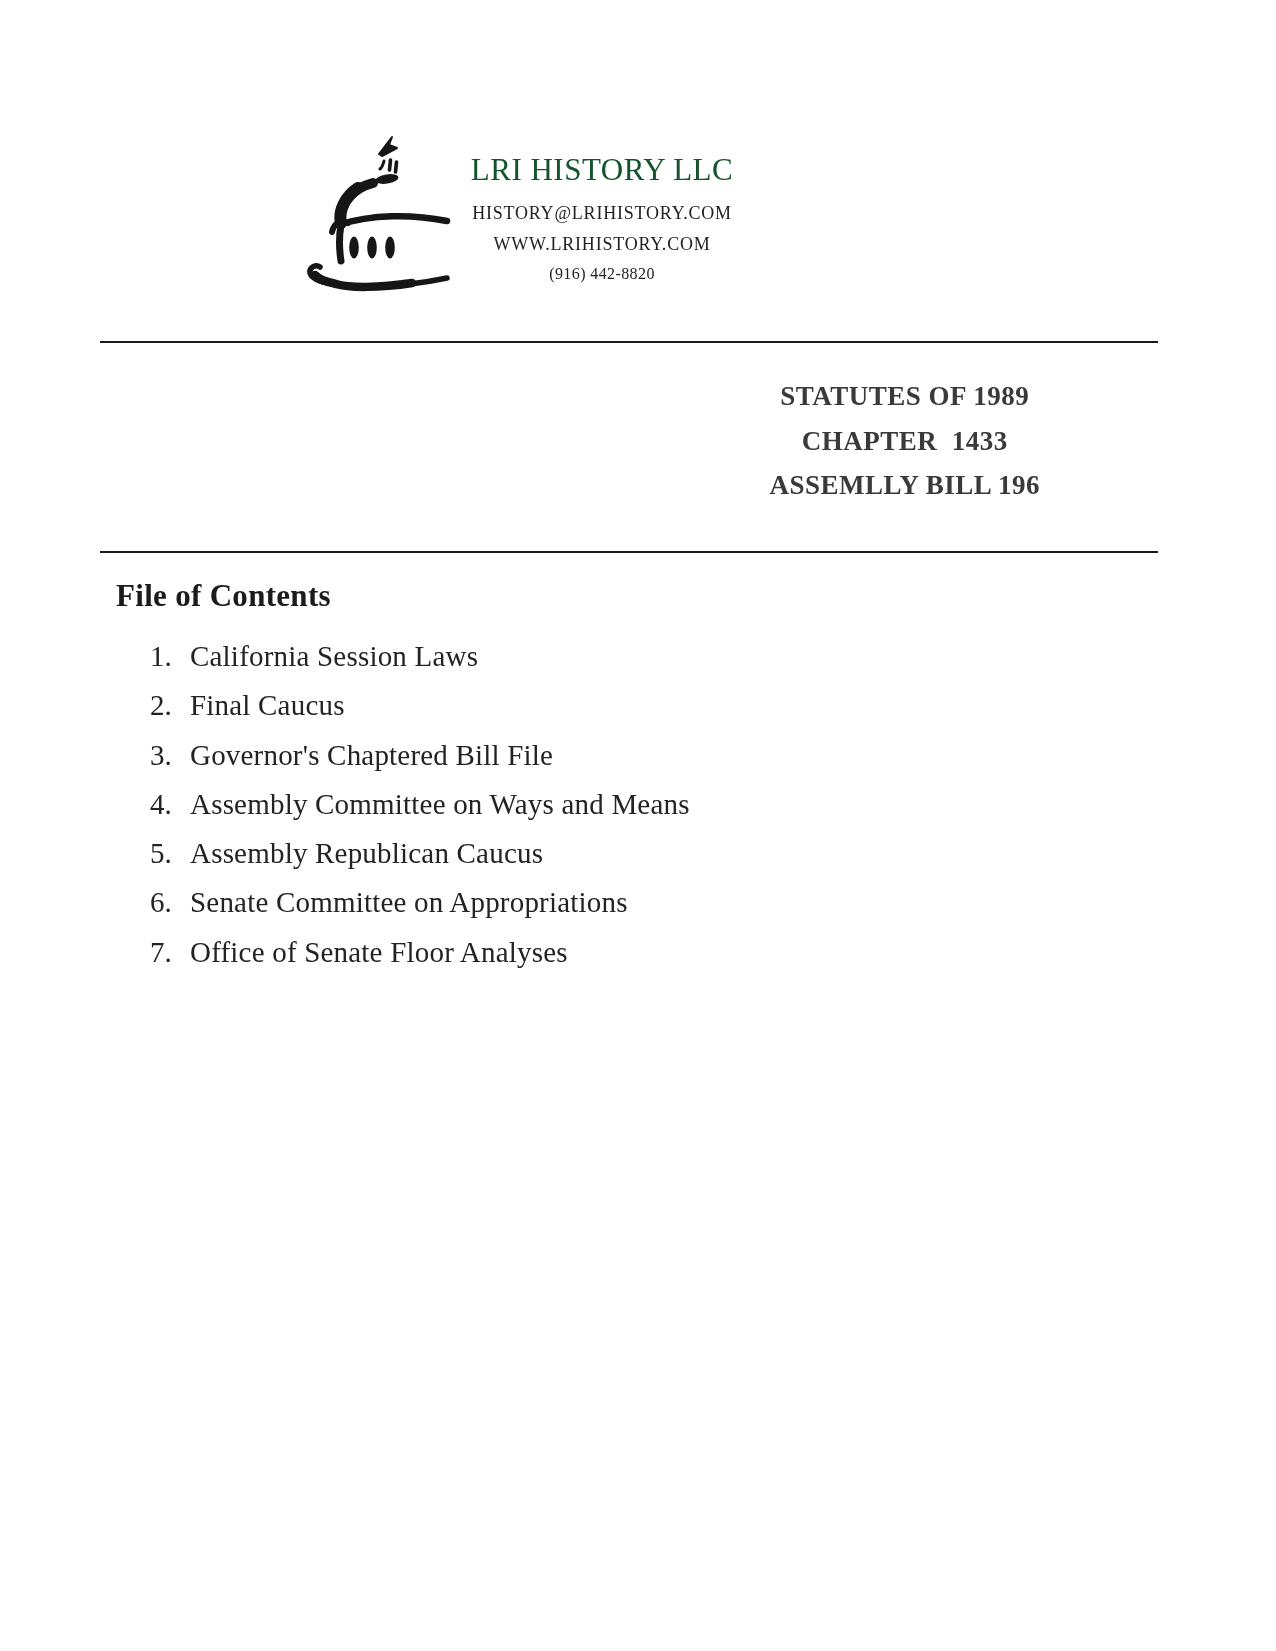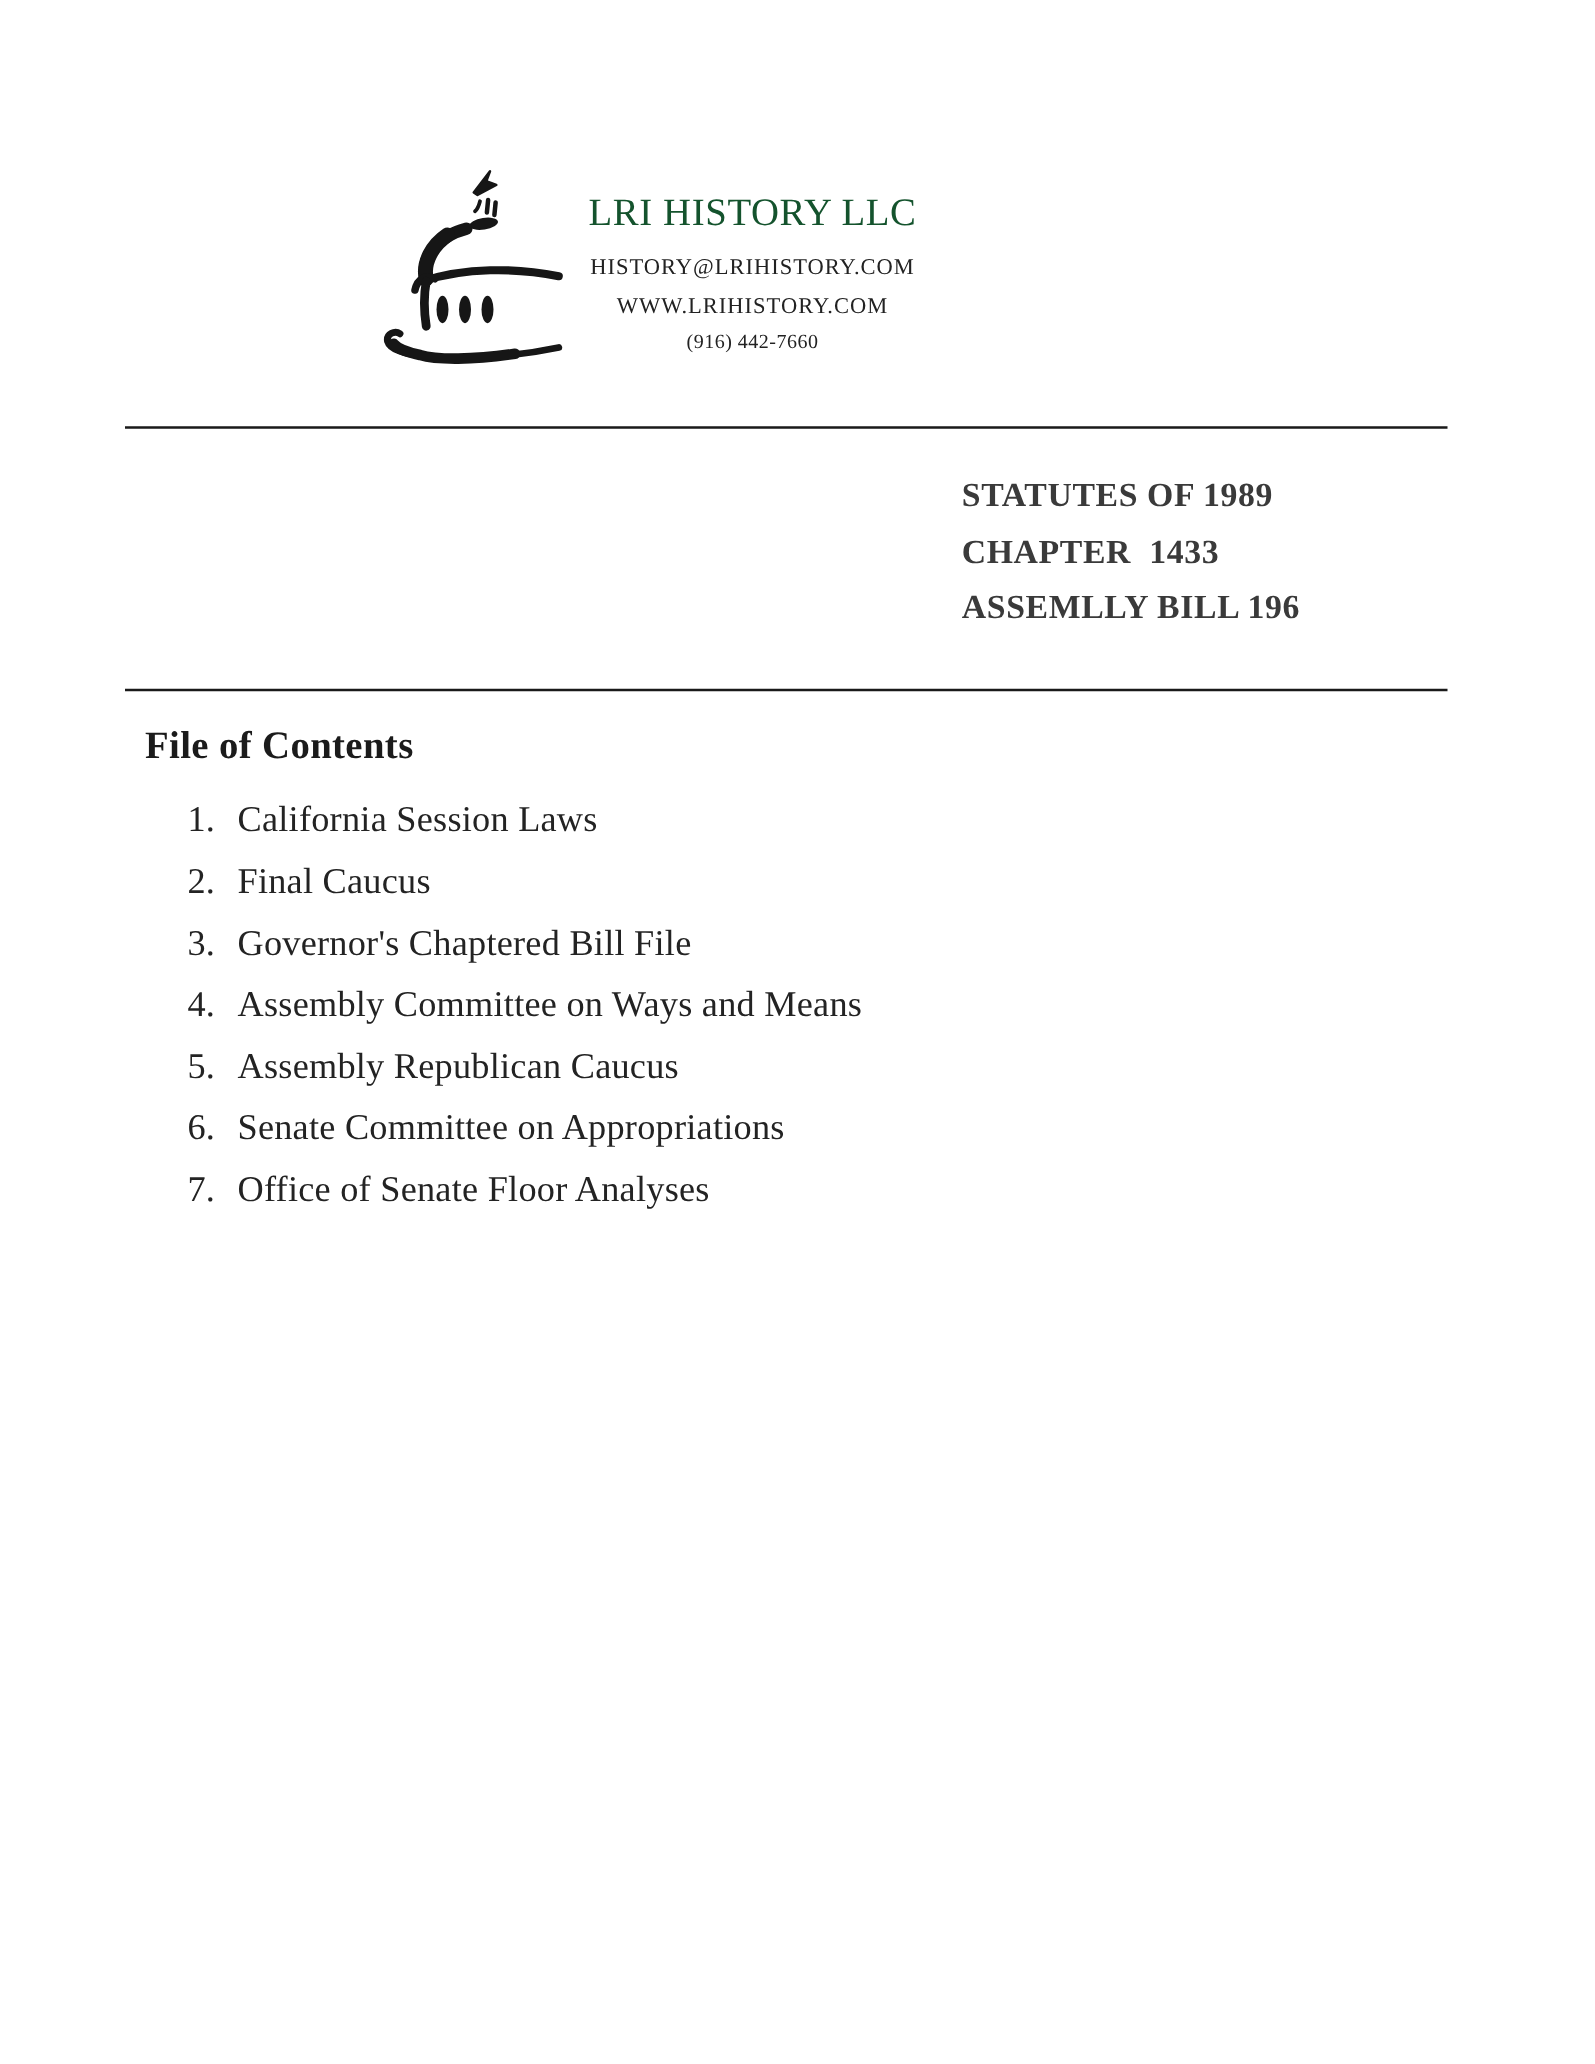--- a/index.html
+++ b/index.html
@@ -62,21 +62,21 @@
     background: #1a1a1a;
   }
   .rule-1 { top: 341px; }
   .rule-2 { top: 551px; }
 
   
   .reference {
     position: absolute;
     top: 374px;
     right: 236px;
-    text-align: left;
+    text-align: center;
     font-weight: bold;
     font-size: 27px;
     line-height: 44.5px;
     color: #3a3a3a;
     letter-spacing: 0.5px;
   }
   .ref-line { white-space: pre-wrap; }
 
   
   .toc-heading {
@@ -145,21 +145,21 @@
         <path d="M153,154 C115,162 75,164 45,161 C30,159 18,156 16,149 C15,143 22,140 26,143" fill="none" stroke-width="5.5" stroke-linecap="round"></path>
         <path d="M118,159 C85,164 55,164 42,160 C33,158 25,156 21,151" fill="none" stroke-width="8.5" stroke-linecap="round"></path>
       </g>
     </svg>
   </div>
 
   <div class="contact">
     <div class="company">LRI HISTORY LLC</div>
     <div class="contact-line">HISTORY@LRIHISTORY.COM</div>
     <div class="contact-line">WWW.LRIHISTORY.COM</div>
-    <div class="phone-line">(916) 442-7660</div>
+    <div class="phone-line">(916) 442-8820</div>
   </div>
 
   <div class="rule rule-1"></div>
   <div class="rule rule-2"></div>
 
   <div class="reference">
     <div class="ref-line">STATUTES OF 1989</div>
     <div class="ref-line">CHAPTER  1433</div>
     <div class="ref-line">ASSEMLLY BILL 196</div>
   </div>

